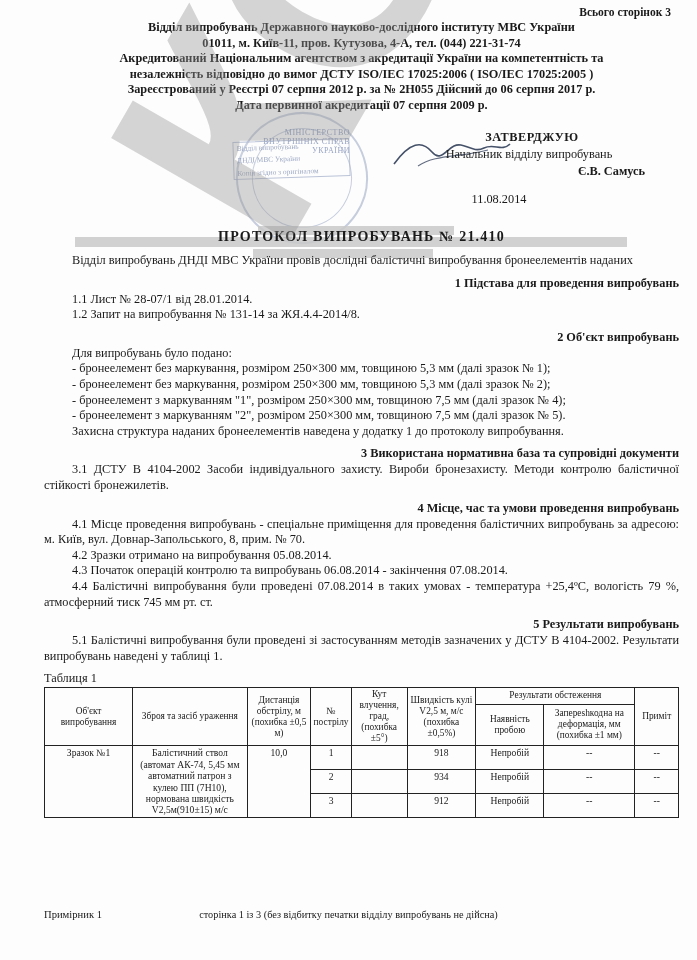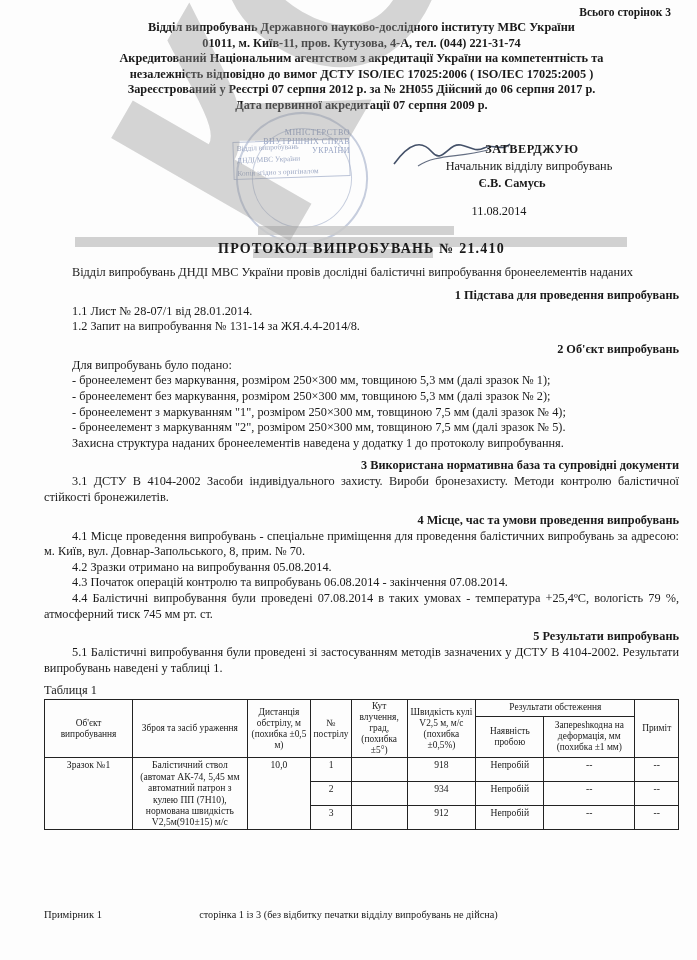--- a/index.html
+++ b/index.html
@@ -37,39 +37,40 @@
     margin-bottom: 2px;
   }
   .hdr {
     text-align: center;
     font-weight: bold;
     font-size: 12.3px;
     line-height: 15.5px;
   }
   .hdr div { margin: 0; }
   .approve-block {
-    margin-top: 28px;
+    margin-top: 16px;
     display: flex;
     justify-content: flex-end;
   }
   .approve-inner {
     width: 300px;
     text-align: center;
     font-size: 12.3px;
     line-height: 16px;
   }
   .approve-title {
     font-weight: bold;
     letter-spacing: 0.5px;
     text-align: center;
     margin-left: 6px;
   }
   .approve-role { margin-top: 1px; }
   .approve-sign {
     font-weight: bold;
+    text-align: right;
     padding-right: 34px;
     margin-top: 1px;
   }
   .approve-date {
     text-align: center;
     margin-top: 12px;
     margin-right: 60px;
     font-size: 12.3px;
   }
   .proto-title {

